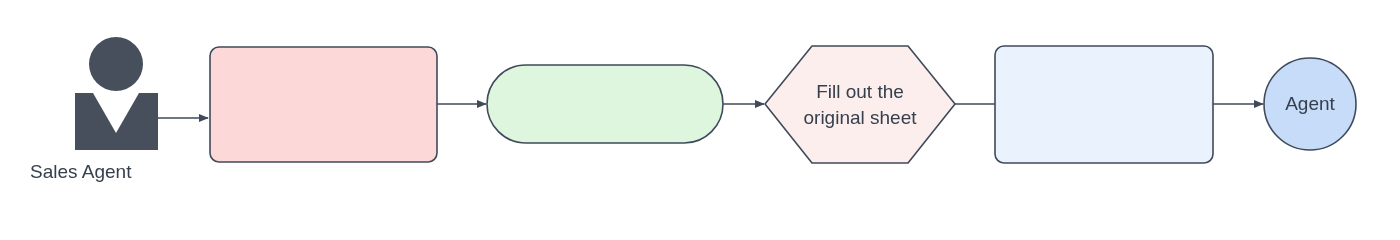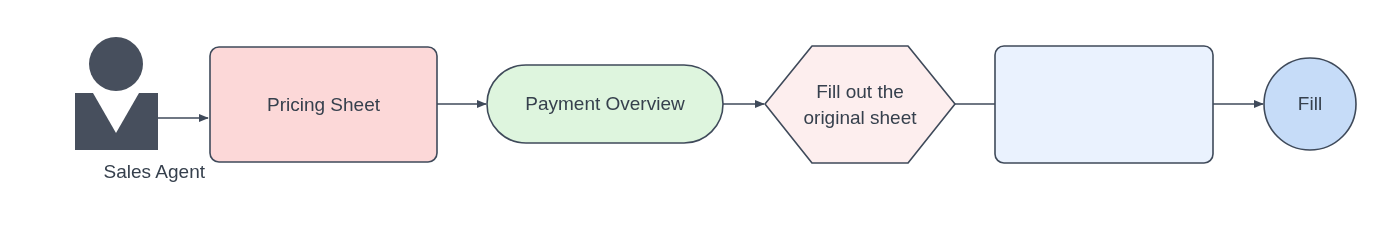--- a/index.html
+++ b/index.html
@@ -35,21 +35,21 @@
     font-size: 19px;
     line-height: 26px;
     white-space: pre-line;
     pointer-events: none;
   }
   .actor-caption {
     position: absolute;
     left: 30px;
     top: 160px;
     width: 175px;
-    text-align: right;
+    text-align: left;
     color: #36404d;
     font-family: "Liberation Sans", sans-serif;
     font-size: 19px;
     line-height: 24px;
   }
 </style>
 </head>
 <body>
 
 <div id="canvas">
@@ -84,23 +84,21 @@
 
     <rect x="995" y="46" width="218" height="117" rx="9" ry="9" fill="#eaf2fe" stroke="#3f4a5a" stroke-width="1.6"></rect>
 
     <line x1="1213" y1="104" x2="1263" y2="104" stroke="#3f4a5a" stroke-width="1.6" marker-end="url(#arrowhead)"></line>
 
     <circle cx="1310" cy="104" r="46" fill="#c6dcf8" stroke="#3f4a5a" stroke-width="1.6"></circle>
   </svg>
 
   <div class="actor-caption">Sales Agent</div>
 
-  <div class="node-label" style="left:210px; top:47px; width:227px; height:115px;">Pricing Sheet</div>
 
-  <div class="node-label" style="left:487px; top:65px; width:236px; height:78px;">Payment Overview</div>
 
   <div class="node-label" style="left:765px; top:46px; width:190px; height:117px;">Fill out the
 original sheet</div>
 
 
-  <div class="node-label" style="left:1264px; top:58px; width:92px; height:92px;">Fill</div>
+  <div class="node-label" style="left:1264px; top:58px; width:92px; height:92px;">Agent</div>
 
 </div>
 
 </body></html>

